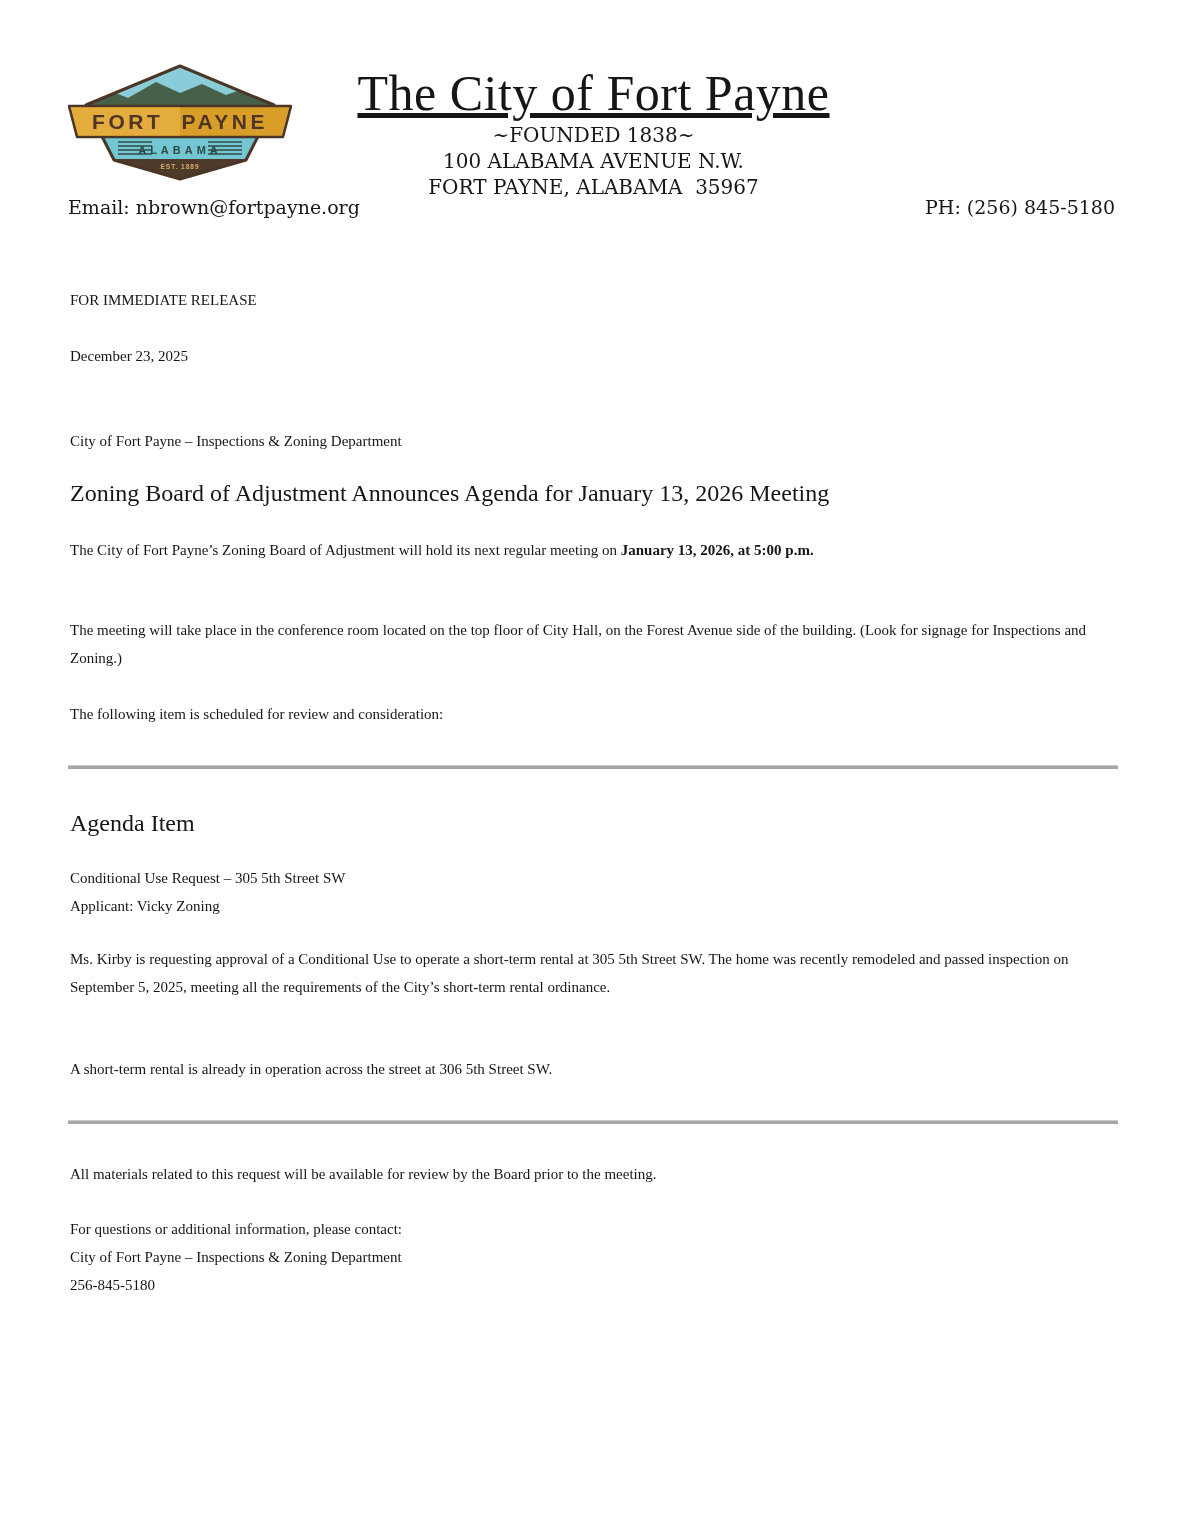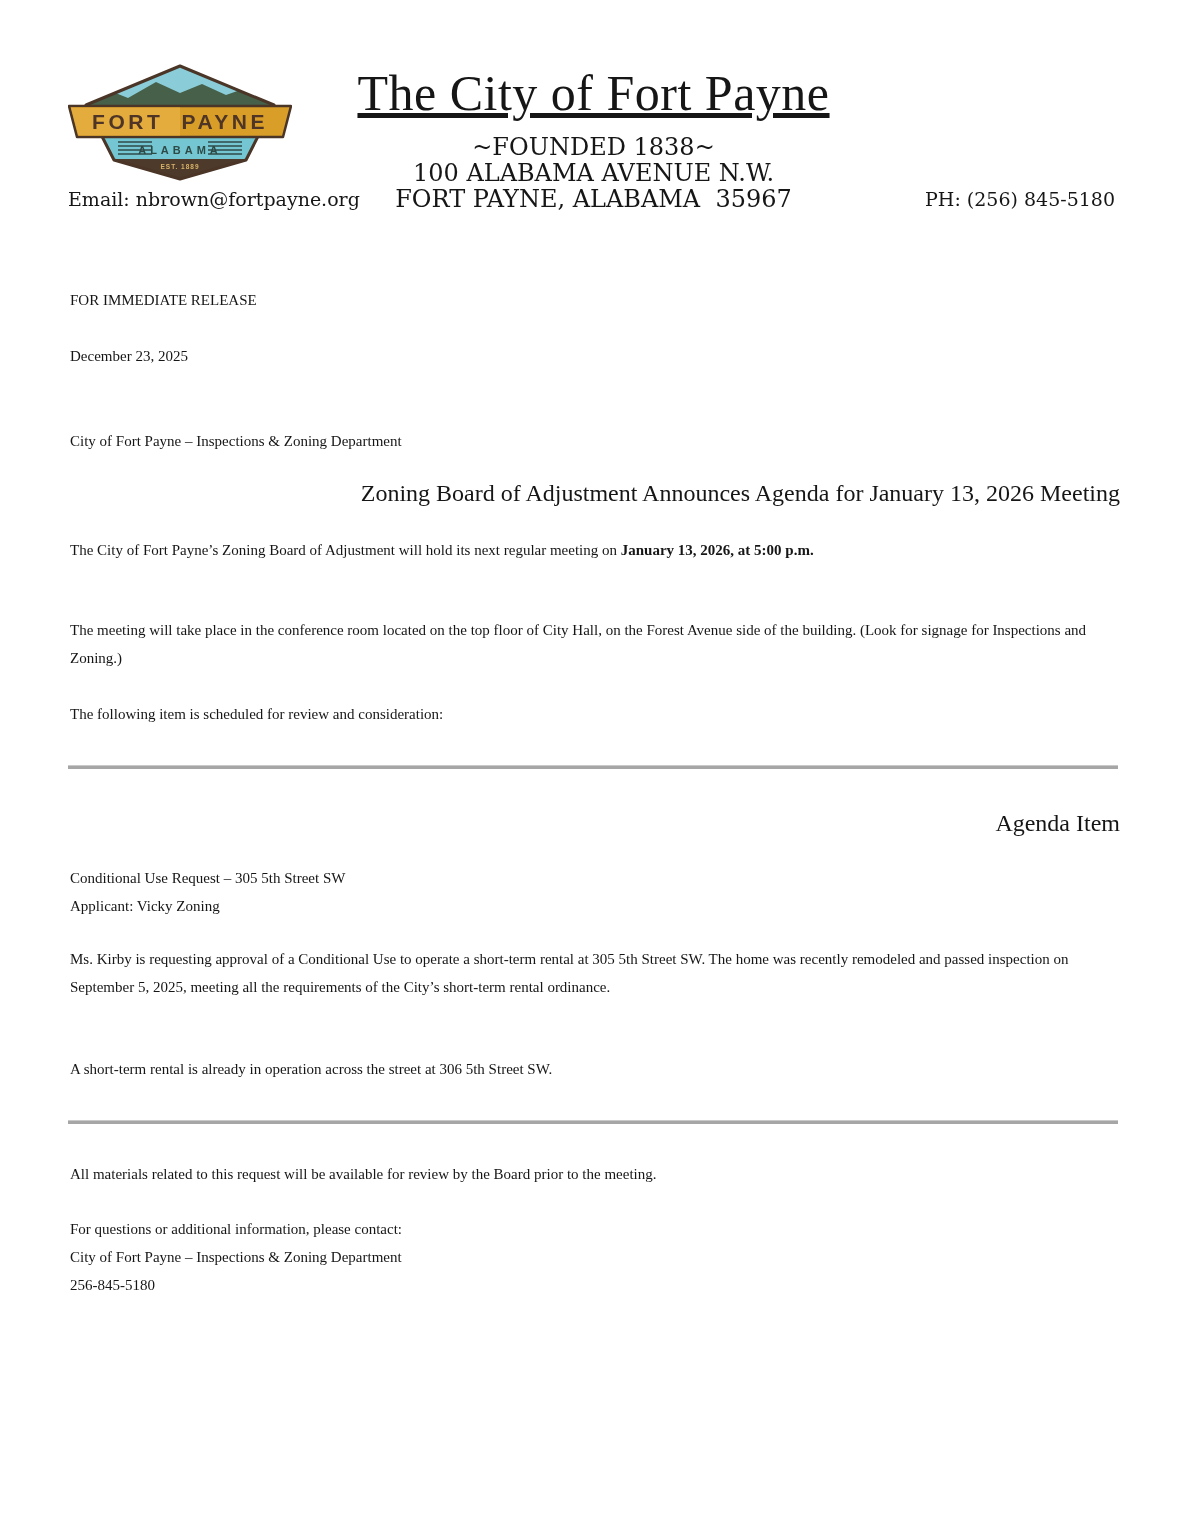--- a/index.html
+++ b/index.html
@@ -22,38 +22,38 @@
   .title{
     margin:0;
     font-family:"Liberation Serif", serif;
     font-weight:400;
     font-size:50px;
     line-height:58px;
     letter-spacing:0.5px;
     text-decoration:underline;
   }
   .head-sub{
-    margin-top:12px;
+    margin-top:0;
     font-family:"DejaVu Serif", serif;
-    font-size:24px;
+    font-size:20px;
     line-height:26px;
   }
   .email,.phone{
-    position:absolute;top:188px;
+    position:absolute;top:196px;
     font-family:"DejaVu Serif", serif;
     font-size:19px;
   }
   .email{left:68px;}
   .phone{right:72px;}
   
   .tb{
     position:absolute;left:70px;width:1050px;
     font-size:15px;line-height:28px;
   }
-  .big{font-size:24px;line-height:30px;text-align:right;}
+  .big{font-size:24px;line-height:30px;}
   .divider{
     position:absolute;left:68px;width:1050px;height:3px;
     border-top:1px solid #c9c9c9;
     background:#a6a6a6;
   }
   b{font-weight:bold;}
 </style>
 </head>
 <body>
 

